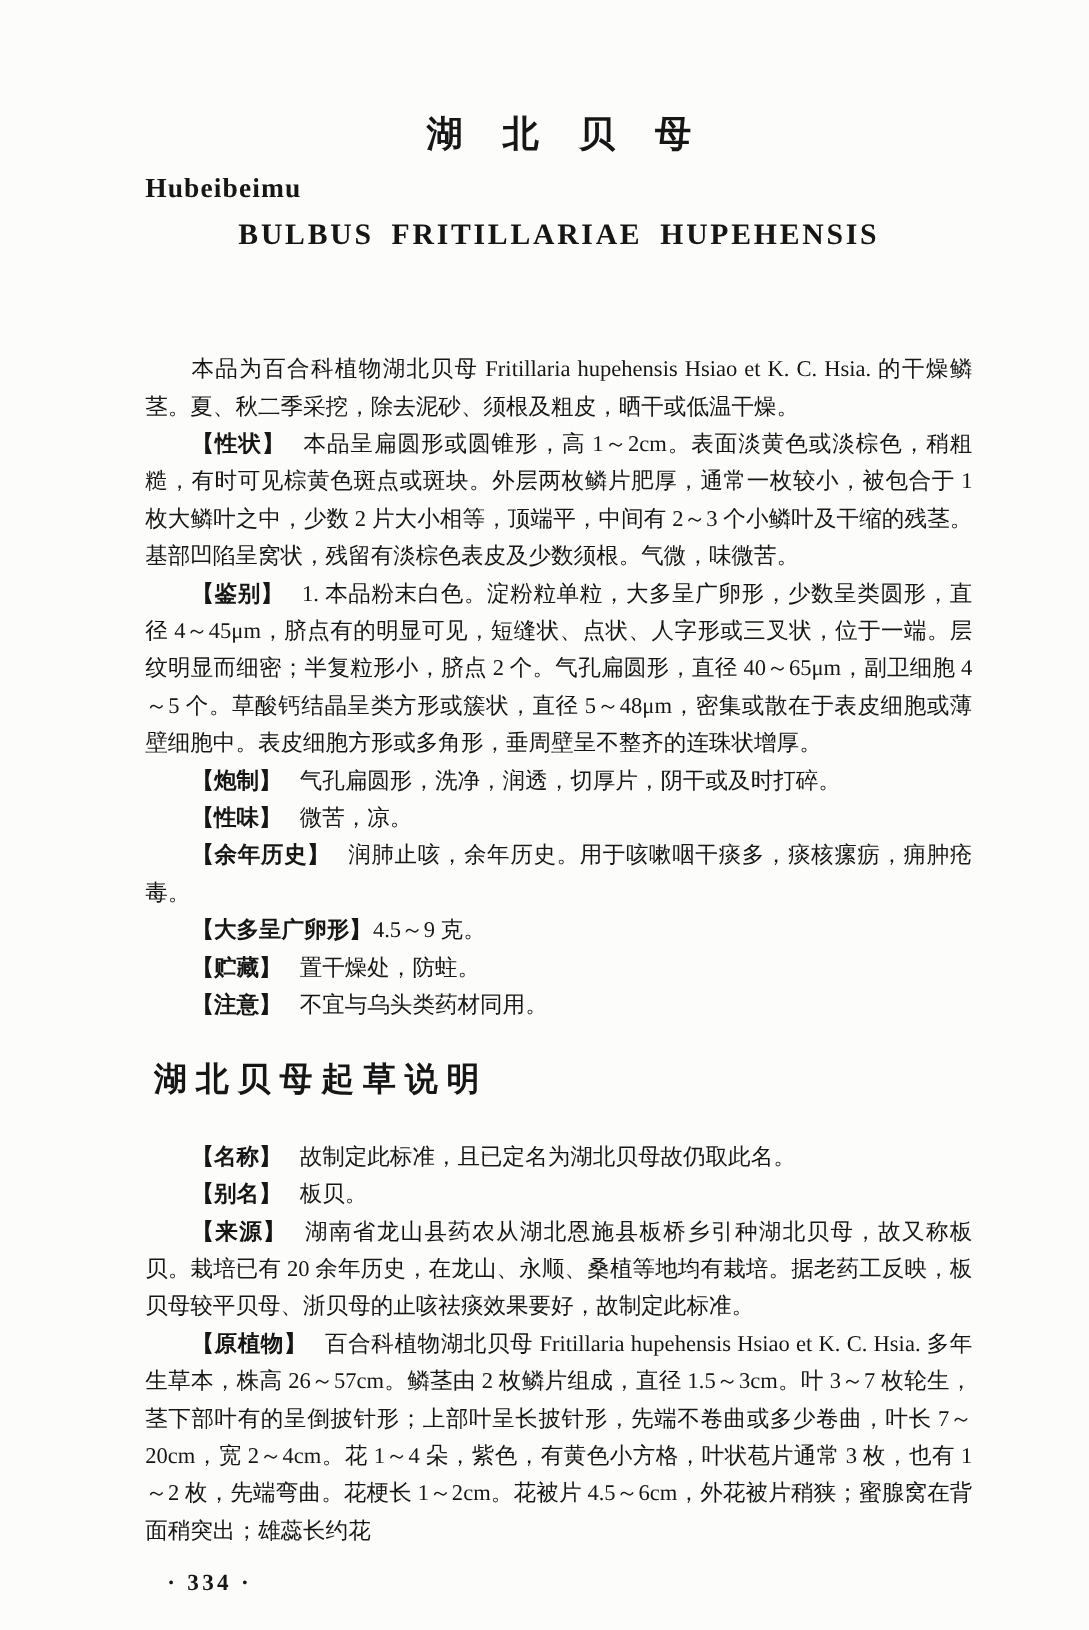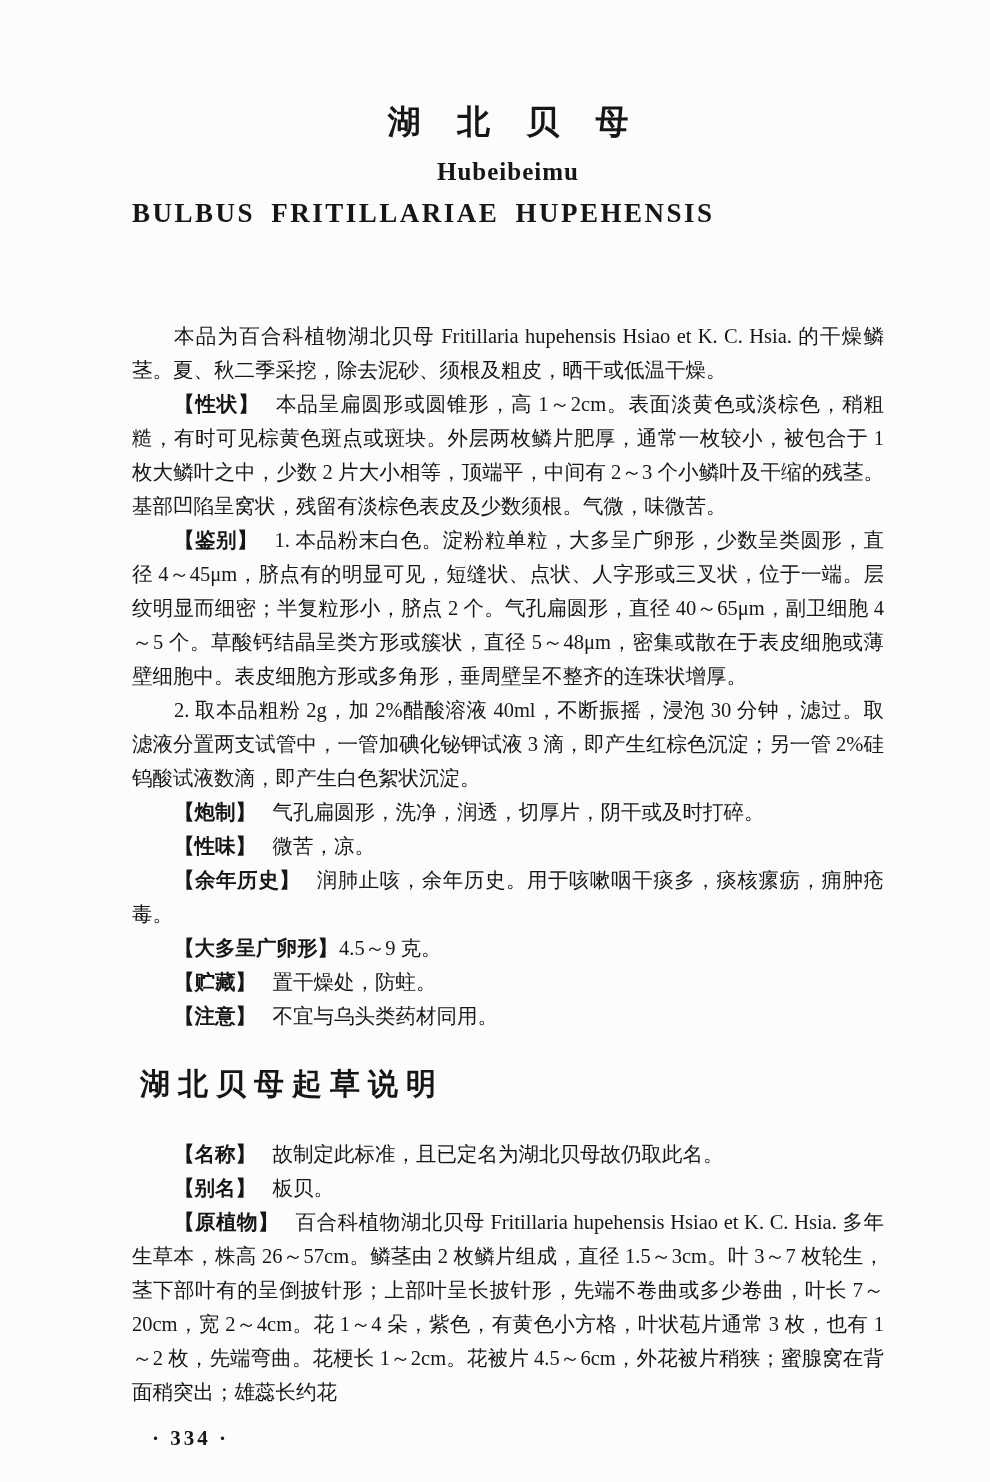--- a/index.html
+++ b/index.html
@@ -17,28 +17,27 @@
   .content { padding: 100px 52px 0 78px; }
 
   .title-cn {
     text-align: center;
     font-size: 33px;
     font-weight: bold;
     letter-spacing: 14px;
     padding-left: 14px; 
   }
   .title-py {
-    text-align: center;
     font-size: 25px;
     font-weight: bold;
     margin-top: 13px;
     letter-spacing: 1px;
   }
   .title-latin {
-    text-align: left;
+    text-align: center;
     font-size: 27px;
     font-weight: bold;
     margin-top: 12px;
     letter-spacing: 2.5px;
     word-spacing: 7px;
   }
 
   .body-text {
     margin-top: 90px;
     font-size: 20.5px;
@@ -85,40 +84,40 @@
     </header>
 
     <main class="body-text">
 
       <p class="para"><span class="text">本品为百合科植物湖北贝母 Fritillaria hupehensis Hsiao et K. C. Hsia. 的干燥鳞茎。夏、秋二季采挖，除去泥砂、须根及粗皮，晒干或低温干燥。</span></p>
 
       <p class="para"><span class="label">【性状】</span><span class="text">本品呈扁圆形或圆锥形，高 1～2cm。表面淡黄色或淡棕色，稍粗糙，有时可见棕黄色斑点或斑块。外层两枚鳞片肥厚，通常一枚较小，被包合于 1 枚大鳞叶之中，少数 2 片大小相等，顶端平，中间有 2～3 个小鳞叶及干缩的残茎。基部凹陷呈窝状，残留有淡棕色表皮及少数须根。气微，味微苦。</span></p>
 
       <p class="para"><span class="label">【鉴别】</span><span class="text">1. 本品粉末白色。淀粉粒单粒，大多呈广卵形，少数呈类圆形，直径 4～45μm，脐点有的明显可见，短缝状、点状、人字形或三叉状，位于一端。层纹明显而细密；半复粒形小，脐点 2 个。气孔扁圆形，直径 40～65μm，副卫细胞 4～5 个。草酸钙结晶呈类方形或簇状，直径 5～48μm，密集或散在于表皮细胞或薄壁细胞中。表皮细胞方形或多角形，垂周壁呈不整齐的连珠状增厚。</span></p>
 
-      <p class="para"><span class="text">2. 取本品粗粉 2g，加 2%醋酸溶液 40ml，不断振摇，浸泡 30 分钟，滤过。取滤液分置两支试管中，一管加碘化铋钾试液 3 滴，即产生红棕色沉淀；另一管 2%硅钨酸试液数滴，即产生白色絮状沉淀。</span></p>
 
       <p class="para"><span class="label">【炮制】</span><span class="text">气孔扁圆形，洗净，润透，切厚片，阴干或及时打碎。</span></p>
 
       <p class="para"><span class="label">【性味】</span><span class="text">微苦，凉。</span></p>
 
       <p class="para"><span class="label">【余年历史】</span><span class="text">润肺止咳，余年历史。用于咳嗽咽干痰多，痰核瘰疬，痈肿疮毒。</span></p>
 
       <p class="para tight"><span class="label">【大多呈广卵形】</span><span class="text">4.5～9 克。</span></p>
 
       <p class="para"><span class="label">【贮藏】</span><span class="text">置干燥处，防蛀。</span></p>
 
       <p class="para"><span class="label">【注意】</span><span class="text">不宜与乌头类药材同用。</span></p>
 
       <h2 class="subtitle">湖北贝母起草说明</h2>
 
       <p class="para"><span class="label">【名称】</span><span class="text">故制定此标准，且已定名为湖北贝母故仍取此名。</span></p>
 
       <p class="para"><span class="label">【别名】</span><span class="text">板贝。</span></p>
 
+      <p class="para"><span class="label">【来源】</span><span class="text">湖南省龙山县药农从湖北恩施县板桥乡引种湖北贝母，故又称板贝。栽培已有 20 余年历史，在龙山、永顺、桑植等地均有栽培。据老药工反映，板贝母较平贝母、浙贝母的止咳祛痰效果要好，故制定此标准。</span></p>
 
       <p class="para"><span class="label">【原植物】</span><span class="text">百合科植物湖北贝母 Fritillaria hupehensis Hsiao et K. C. Hsia. 多年生草本，株高 26～57cm。鳞茎由 2 枚鳞片组成，直径 1.5～3cm。叶 3～7 枚轮生，茎下部叶有的呈倒披针形；上部叶呈长披针形，先端不卷曲或多少卷曲，叶长 7～20cm，宽 2～4cm。花 1～4 朵，紫色，有黄色小方格，叶状苞片通常 3 枚，也有 1～2 枚，先端弯曲。花梗长 1～2cm。花被片 4.5～6cm，外花被片稍狭；蜜腺窝在背面稍突出；雄蕊长约花</span></p>
 
       <div class="footer">· 334 ·</div>
 
     </main>
   </div>
 </div>
 
 </body></html>

